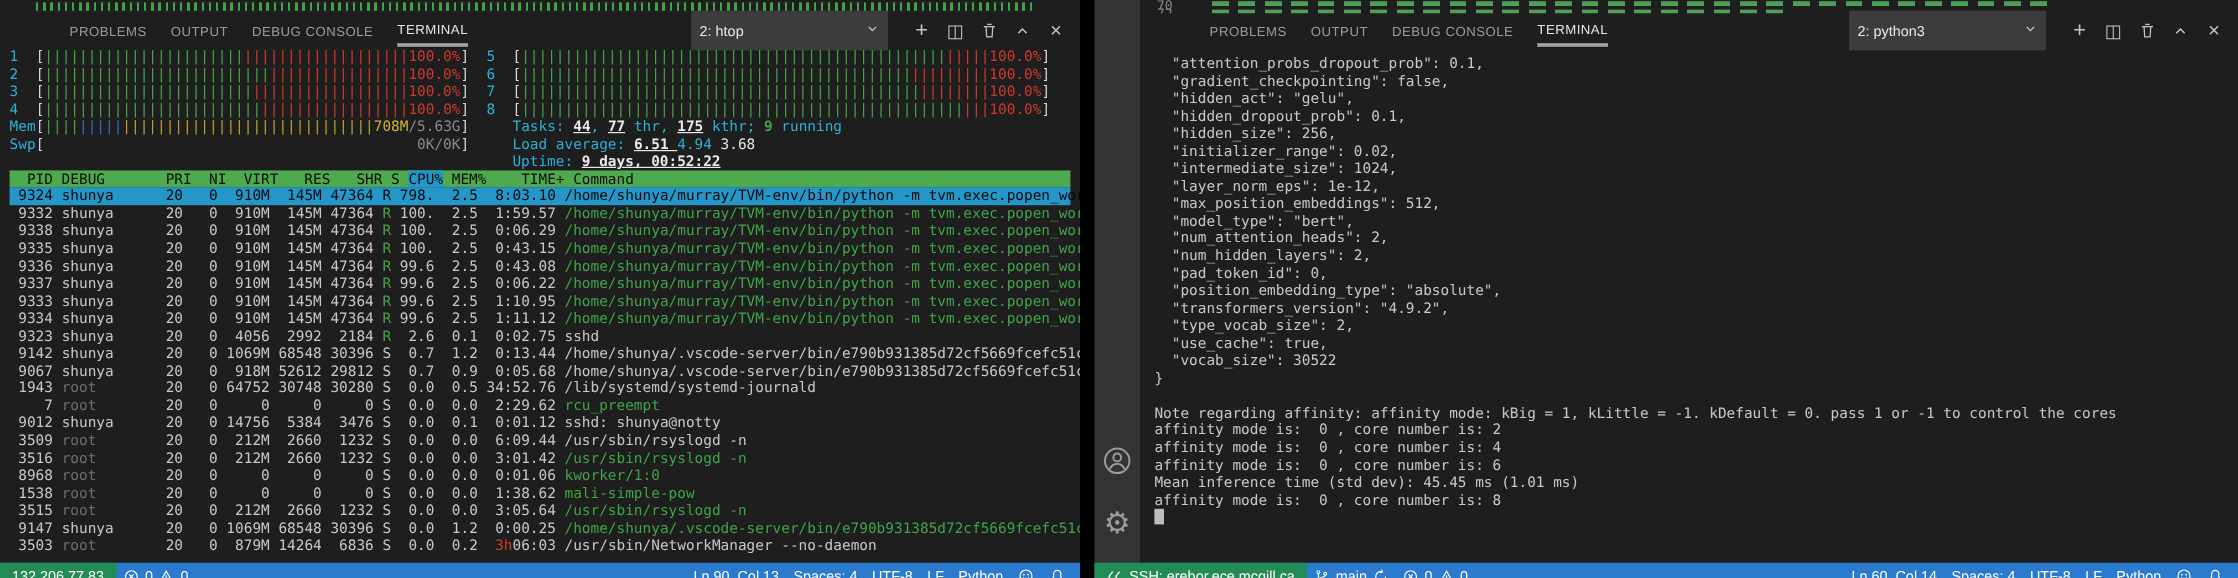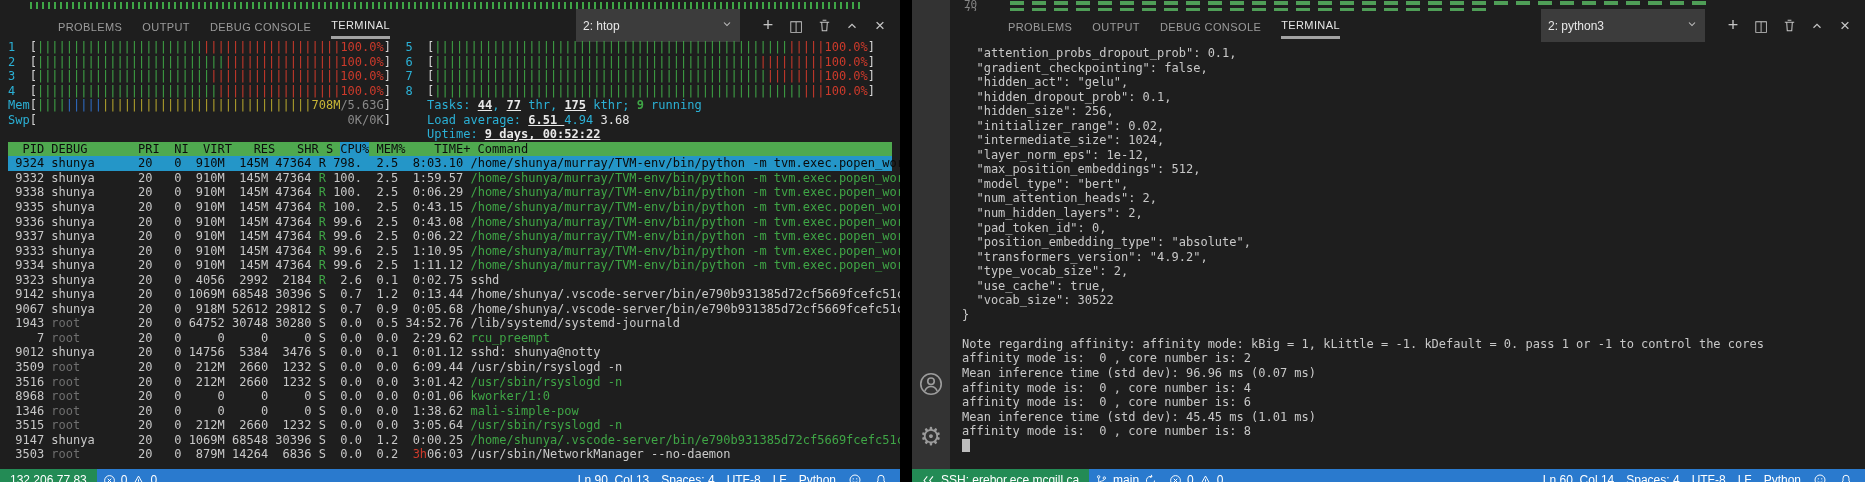--- a/index.html
+++ b/index.html
@@ -122,21 +122,21 @@
       <div class="tl"><span> 9334 </span><span>shunya     </span><span> 20   0  910M  145M 47364 </span><span class="c-green">R</span><span> 99.6  2.5 </span><span> 1:11.12</span><span class="c-green"> /home/shunya/murray/TVM-env/bin/python -m tvm.exec.popen_wor</span></div>
       <div class="tl"><span> 9323 </span><span>shunya     </span><span> 20   0  4056  2992  2184 </span><span class="c-green">R</span><span>  2.6  0.1 </span><span> 0:02.75</span><span> sshd</span></div>
       <div class="tl"><span> 9142 </span><span>shunya     </span><span> 20   0 1069M 68548 30396 </span><span>S</span><span>  0.7  1.2 </span><span> 0:13.44</span><span> /home/shunya/.vscode-server/bin/e790b931385d72cf5669fcefc51c</span></div>
       <div class="tl"><span> 9067 </span><span>shunya     </span><span> 20   0  918M 52612 29812 </span><span>S</span><span>  0.7  0.9 </span><span> 0:05.68</span><span> /home/shunya/.vscode-server/bin/e790b931385d72cf5669fcefc51c</span></div>
       <div class="tl"><span> 1943 </span><span class="c-dim">root       </span><span> 20   0 64752 30748 30280 </span><span>S</span><span>  0.0  0.5 </span><span>34:52.76</span><span> /lib/systemd/systemd-journald</span></div>
       <div class="tl"><span>    7 </span><span class="c-dim">root       </span><span> 20   0     0     0     0 </span><span>S</span><span>  0.0  0.0 </span><span> 2:29.62</span><span class="c-green"> rcu_preempt</span></div>
       <div class="tl"><span> 9012 </span><span>shunya     </span><span> 20   0 14756  5384  3476 </span><span>S</span><span>  0.0  0.1 </span><span> 0:01.12</span><span> sshd: shunya@notty</span></div>
       <div class="tl"><span> 3509 </span><span class="c-dim">root       </span><span> 20   0  212M  2660  1232 </span><span>S</span><span>  0.0  0.0 </span><span> 6:09.44</span><span> /usr/sbin/rsyslogd -n</span></div>
       <div class="tl"><span> 3516 </span><span class="c-dim">root       </span><span> 20   0  212M  2660  1232 </span><span>S</span><span>  0.0  0.0 </span><span> 3:01.42</span><span class="c-green"> /usr/sbin/rsyslogd -n</span></div>
       <div class="tl"><span> 8968 </span><span class="c-dim">root       </span><span> 20   0     0     0     0 </span><span>S</span><span>  0.0  0.0 </span><span> 0:01.06</span><span class="c-green"> kworker/1:0</span></div>
-      <div class="tl"><span> 1346 </span><span class="c-dim">root       </span><span> 20   0     0     0     0 </span><span>S</span><span>  0.0  0.0 </span><span> 1:38.62</span><span class="c-green"> mali-simple-pow</span></div>
+      <div class="tl"><span> 1538 </span><span class="c-dim">root       </span><span> 20   0     0     0     0 </span><span>S</span><span>  0.0  0.0 </span><span> 1:38.62</span><span class="c-green"> mali-simple-pow</span></div>
       <div class="tl"><span> 3515 </span><span class="c-dim">root       </span><span> 20   0  212M  2660  1232 </span><span>S</span><span>  0.0  0.0 </span><span> 3:05.64</span><span class="c-green"> /usr/sbin/rsyslogd -n</span></div>
       <div class="tl"><span> 9147 </span><span>shunya     </span><span> 20   0 1069M 68548 30396 </span><span>S</span><span>  0.0  1.2 </span><span> 0:00.25</span><span class="c-green"> /home/shunya/.vscode-server/bin/e790b931385d72cf5669fcefc51c</span></div>
       <div class="tl"><span> 3503 </span><span class="c-dim">root       </span><span> 20   0  879M 14264  6836 </span><span>S</span><span>  0.0  0.2 </span><span> </span><span class="c-red">3h</span><span>06:03</span><span> /usr/sbin/NetworkManager --no-daemon</span></div>
     </div>
 
   <div class="statusbar">
     <div class="sb-item sb-remote">
       <span>132.206.77.83</span>
     </div>
     <div class="sb-item">
@@ -253,21 +253,20 @@
       <div class="tl"><span>  "pad_token_id": 0,</span></div>
       <div class="tl"><span>  "position_embedding_type": "absolute",</span></div>
       <div class="tl"><span>  "transformers_version": "4.9.2",</span></div>
       <div class="tl"><span>  "type_vocab_size": 2,</span></div>
       <div class="tl"><span>  "use_cache": true,</span></div>
       <div class="tl"><span>  "vocab_size": 30522</span></div>
       <div class="tl"><span>}</span></div>
       <div class="tl"><span> </span></div>
       <div class="tl"><span>Note regarding affinity: affinity mode: kBig = 1, kLittle = -1. kDefault = 0. pass 1 or -1 to control the cores</span></div>
       <div class="tl"><span>affinity mode is:  0 , core number is: 2</span></div>
-      <div class="tl"><span>Mean inference time (std dev): 96.96 ms (0.07 ms)</span></div>
       <div class="tl"><span>affinity mode is:  0 , core number is: 4</span></div>
       <div class="tl"><span>affinity mode is:  0 , core number is: 6</span></div>
       <div class="tl"><span>Mean inference time (std dev): 45.45 ms (1.01 ms)</span></div>
       <div class="tl"><span>affinity mode is:  0 , core number is: 8</span></div>
       <div class="tl"><span class="cursor"></span></div>
     </div>
 
   <div class="statusbar">
     <div class="sb-item sb-remote">
       <span class="sb-icon">

